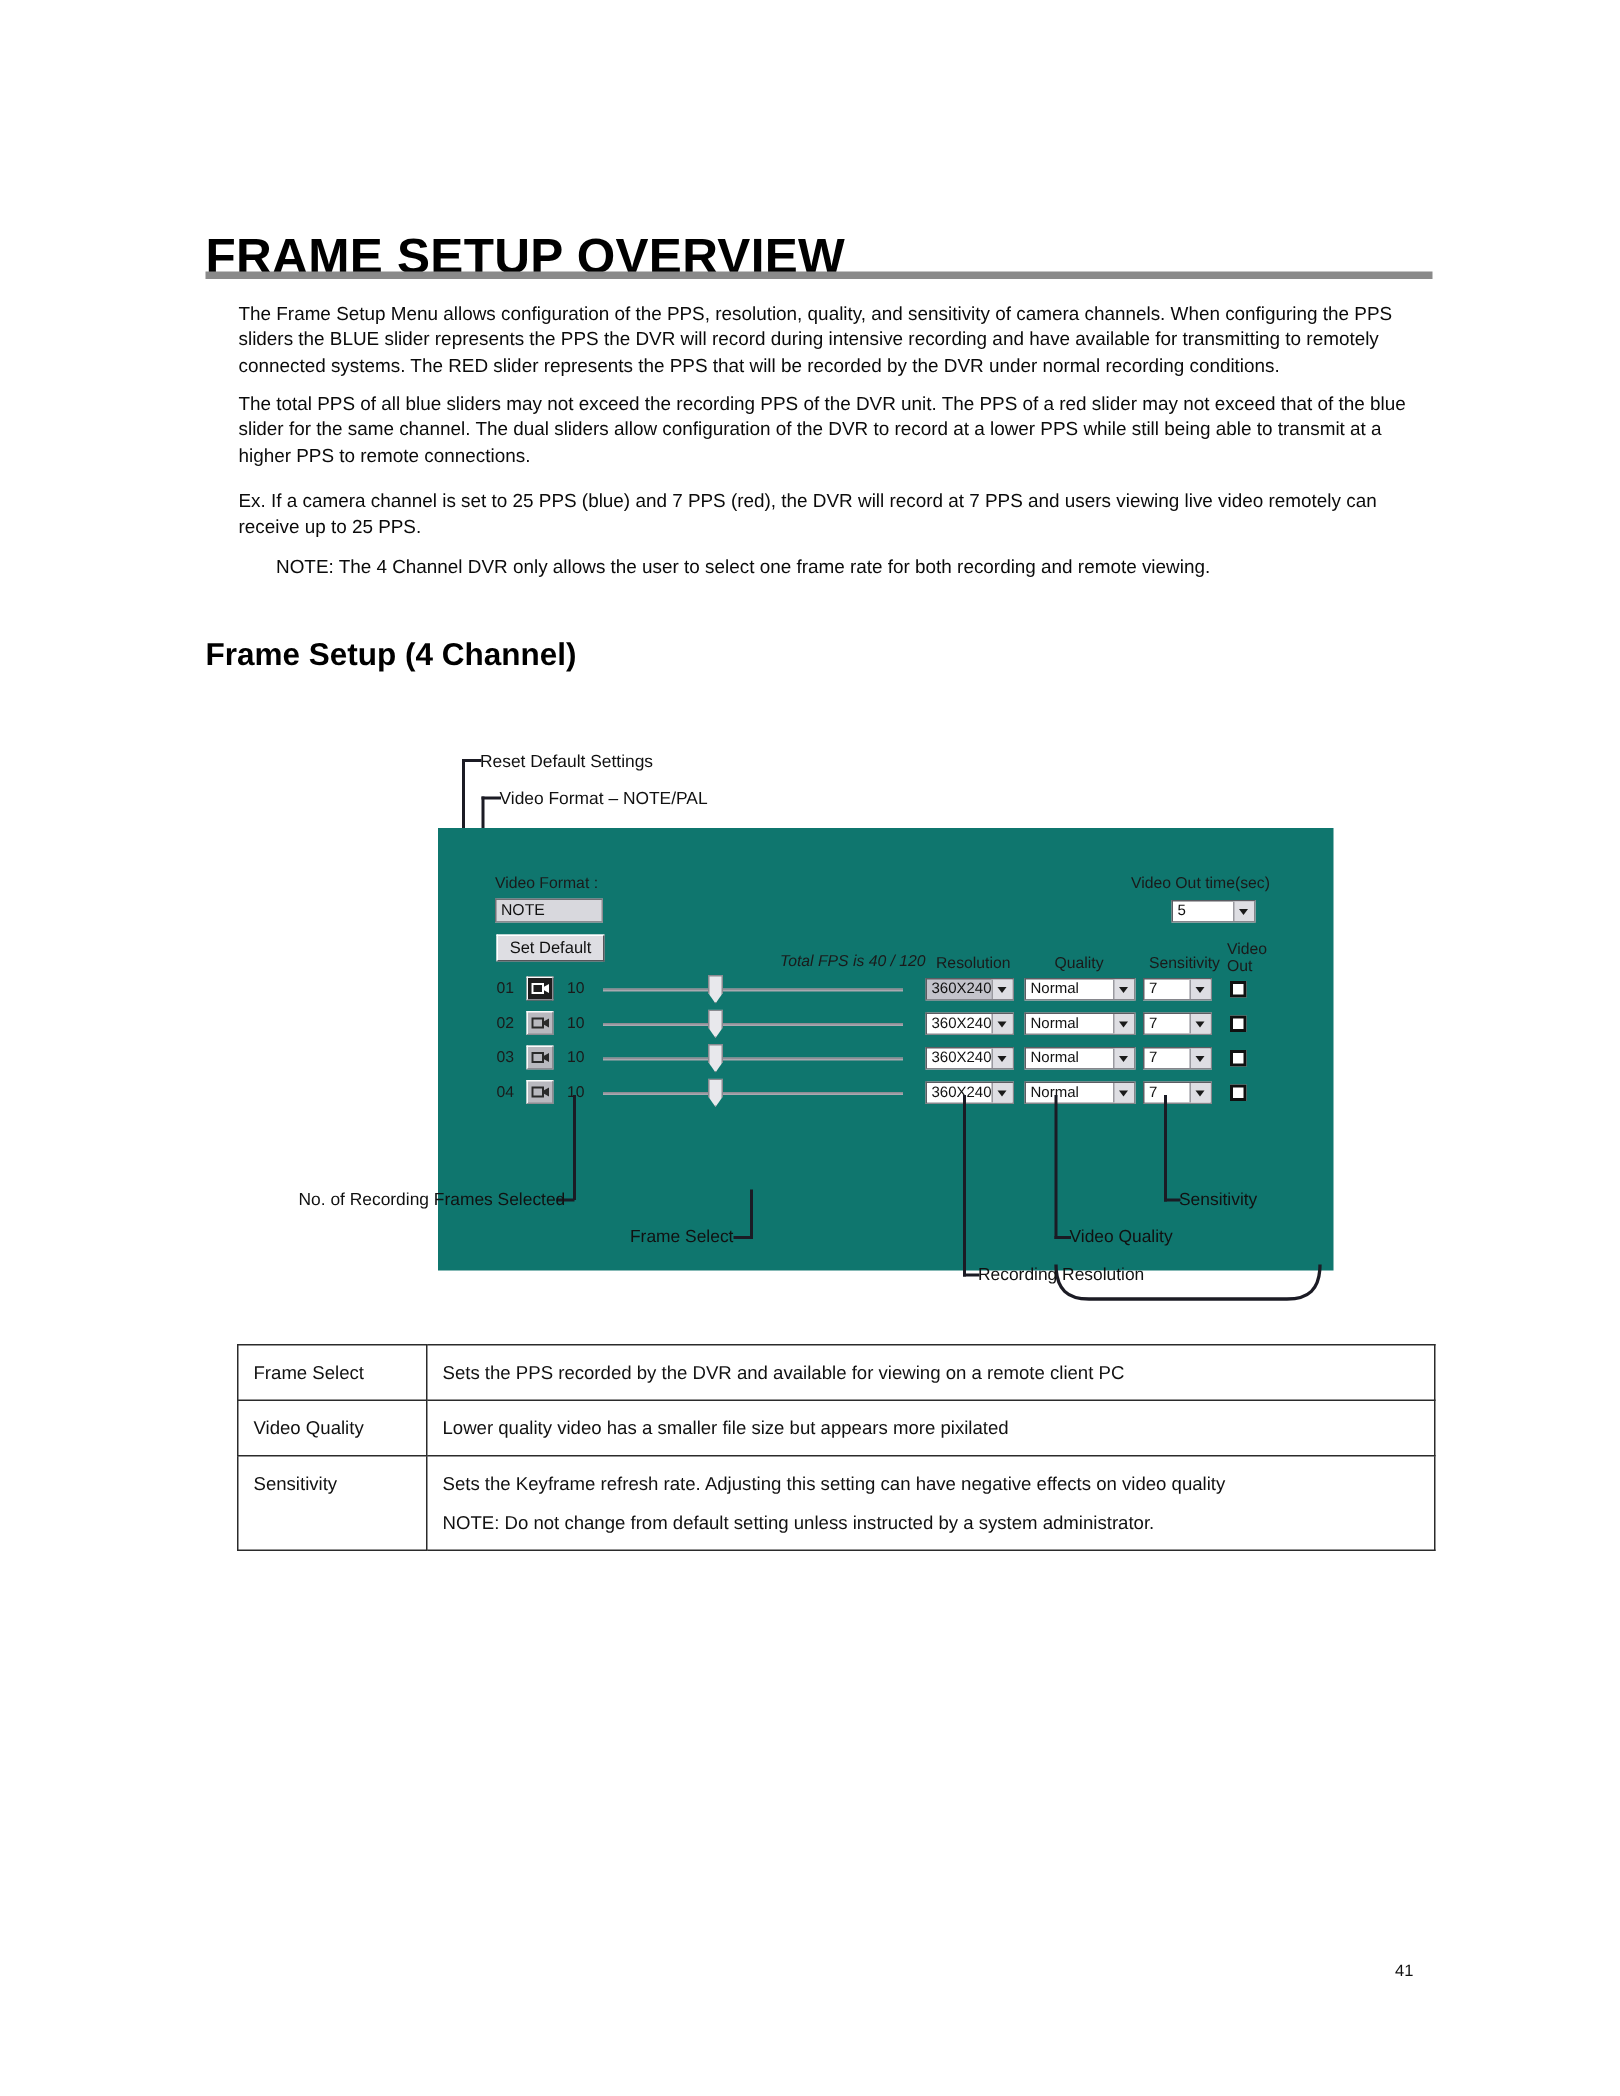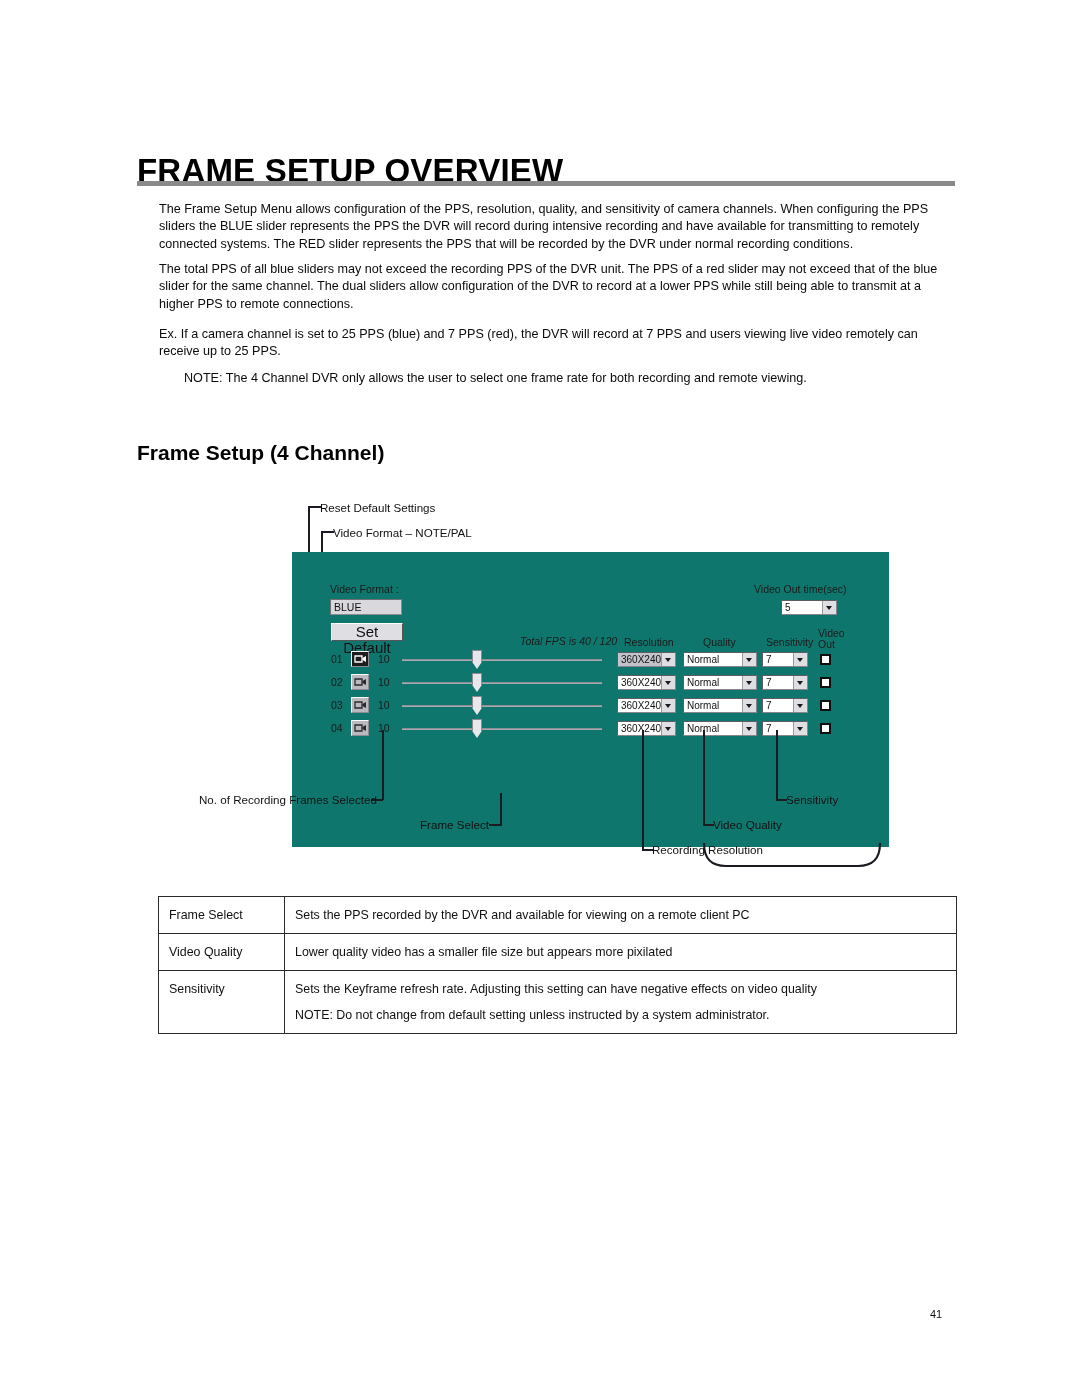--- a/index.html
+++ b/index.html
@@ -53,21 +53,20 @@
 
   
   #section-title {
     position: absolute;
     left: 137px;
     top: 425px;
     font-size: 21px;
     font-weight: bold;
     color: #000;
     white-space: nowrap;
-    margin-top: 16px;
   }
 
   
   #diagram {
     position: absolute;
     left: 0px;
     top: 480px;
     width: 1080px;
     height: 400px;
   }
@@ -123,21 +122,21 @@
   }
 
   .btn {
     position: absolute;
     background: #dedee3;
     border: 1px solid #9a9aa0;
     border-top-color: #ffffff;
     border-left-color: #ffffff;
     border-right-color: #55555a;
     border-bottom-color: #55555a;
-    font-size: 15px;
+    font-size: 11px;
     color: #111;
     text-align: center;
     box-sizing: border-box;
     line-height: 16px;
   }
 
   
   .combo {
     position: absolute;
     height: 15px;
@@ -293,21 +292,21 @@
   <div class="v-line" style="left:308px; top:26px; height:127px;"></div>
   <div class="h-line" style="left:308px; top:151px; width:36px;"></div>
 
   <div class="h-line" style="left:321px; top:51px; width:13px;"></div>
   <div class="v-line" style="left:321px; top:51px; height:76px;"></div>
   <div class="h-line" style="left:321px; top:125px; width:22px;"></div>
 
   <div id="dvr-panel">
 
     <div class="dlg-label" style="left:38px; top:31px;">Video Format :</div>
-    <div class="textbox" style="left:38px; top:47px; width:72px; height:16px;">BLUE</div>
+    <div class="textbox" style="left:38px; top:47px; width:72px; height:16px;">NOTE</div>
     <div class="btn" style="left:39px; top:71px; width:72px; height:18px;">Set Default</div>
 
     <div class="dlg-label" style="left:462px; top:31px;">Video Out time(sec)</div>
     <div class="combo" style="left:489px; top:48px; width:56px;">
       <span class="combo-val">5</span>
       <span class="combo-arrow"></span>
     </div>
 
     <div class="dlg-label" style="left:228px; top:83px; font-style:italic;">Total FPS is 40 / 120</div>
 

